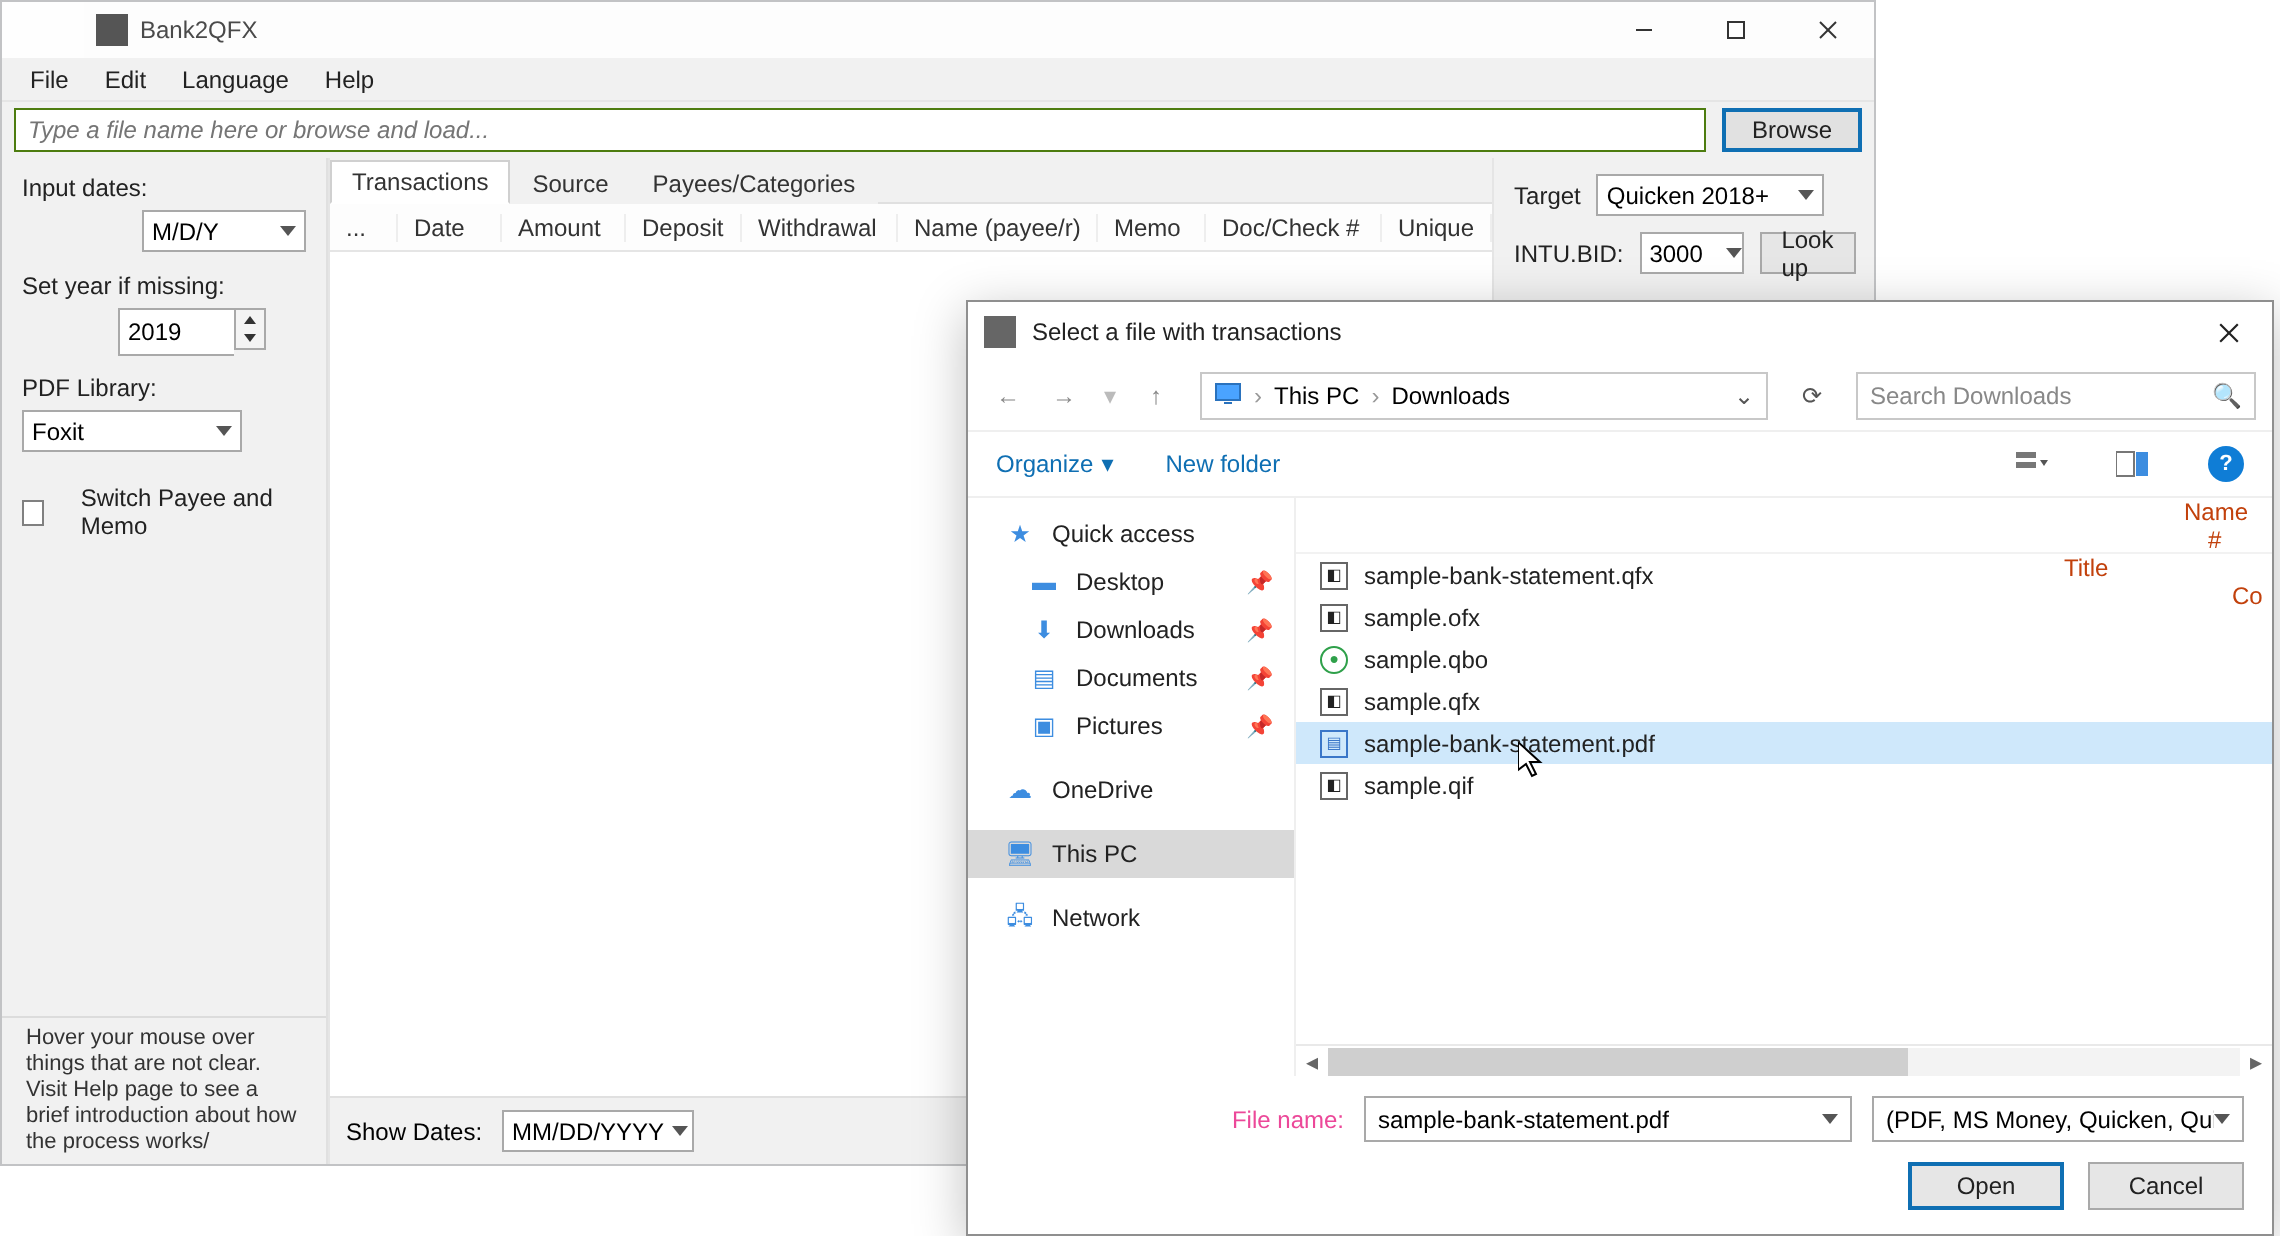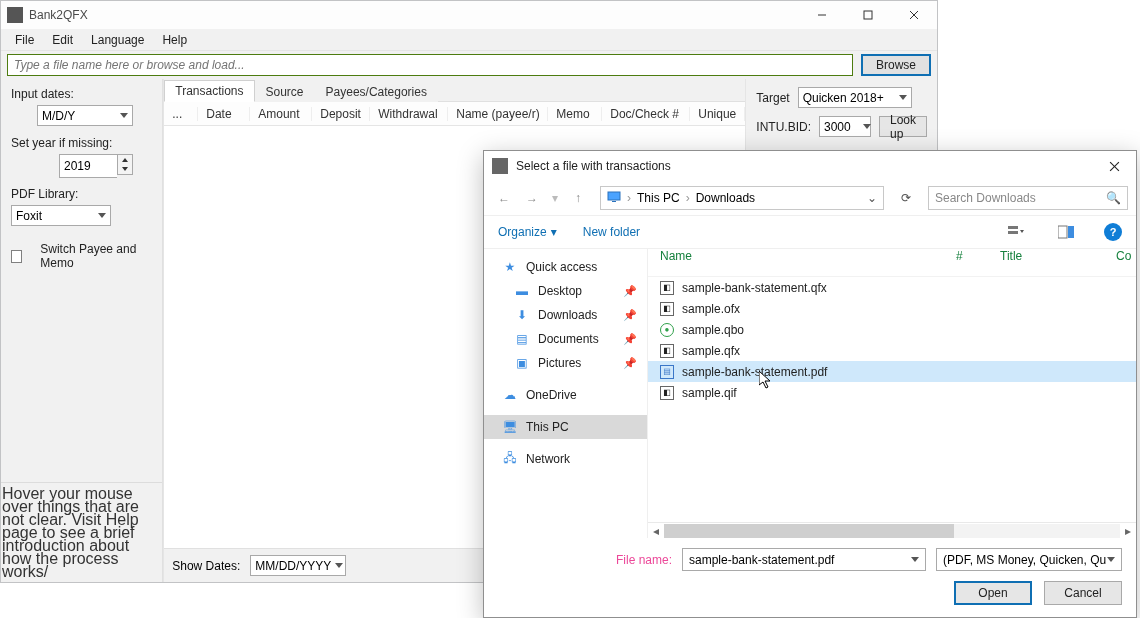--- a/index.html
+++ b/index.html
@@ -1,20 +1,20 @@
 <!DOCTYPE html>
 <html><head>
 <meta charset="utf-8">
 <style>
   * { box-sizing: border-box; margin: 0; padding: 0; font-family: "Segoe UI", Tahoma, sans-serif; font-size: 12px; }
   html, body { width: 1140px; height: 618px; background: #ffffff; overflow: hidden; position: relative; }
 
   
   .main-window { position: absolute; left: 0; top: 0; width: 938px; height: 583px; border: 1px solid #c2c3c5; background: #fefefe; }
-  .titlebar { height: 28px; display: flex; align-items: center; padding-left: 6px; background: #fdfdfd; }
+  .titlebar { height: 28px; display: flex; align-items: center; padding-left: 6px; background: #fdfdfd; margin-left: 41px; }
   .title-icon { width: 16px; height: 16px; background: #555; margin-right: 6px; display: inline-block; }
   .titlebar-title { color: #4a4a4a; }
   .title-controls { margin-left: auto; display: flex; }
   .title-btn { width: 46px; height: 28px; display: flex; align-items: center; justify-content: center; color: #222; }
   .title-btn svg { width: 10px; height: 10px; }
   .menubar { height: 22px; background: #f1f1f1; display: flex; align-items: center; padding: 0 6px; gap: 2px; border-bottom: 1px solid #e5e5e5;}
   .menubar span { padding: 2px 8px; color: #222; }
   .pathbar { height: 28px; background: #f1f1f1; display: flex; align-items: center; padding: 4px 6px; gap: 8px; }
   .path-input { flex: 1; height: 22px; border: 1px solid #4d7c0f; background: #fff; padding: 0 6px; color: #888; font-style: italic; }
   .browse-btn { width: 70px; height: 22px; border: 2px solid #0f6fb3; background: #e1e1e1; color: #222; display:flex; align-items:center; justify-content:center; }
@@ -24,21 +24,21 @@
   .left-panel .lbl { color: #222; margin-bottom: 4px; display:block;}
   .combo { border: 1px solid #a9a9a9; background: #fff; height: 21px; display: flex; align-items: center; justify-content: space-between; padding: 0 4px; }
   .combo .arrow { width: 0; height: 0; border-left: 4px solid transparent; border-right: 4px solid transparent; border-top: 5px solid #555; margin-left: 4px;}
   .spin { display:flex; align-items:stretch; height:21px;}
   .spin input { width: 58px; border:1px solid #a9a9a9; border-right:none; padding:11px 4px;}
   .spin .spinbtns { width:16px; display:flex; flex-direction:column; border:1px solid #a9a9a9;}
   .spin .spinbtns div{flex:1; display:flex;align-items:center;justify-content:center; background:#f4f4f4;}
   .spin .spinbtns div svg{width:6px;height:4px;}
   .chk { display:flex; align-items:center; gap:18px; color:#222;}
   .chk .box { width:13px; height:13px; border:1px solid #808080; background:#fff;}
-  .hint-box { position:absolute; left:0; bottom:0; width:100%; padding:4px 1px; border-top:1px solid #dcdcdc; color:#333; font-size:16px; line-height:13px;}
+  .hint-box { position:absolute; left:0; bottom:0; width:100%; padding:4px 12px; border-top:1px solid #dcdcdc; color:#333; font-size:11px; line-height:13px;}
 
   .center-panel { flex:1; display:flex; flex-direction:column; background:#fff; border-left:1px solid #e5e5e5; border-right:1px solid #e5e5e5;}
   .tabstrip { height:23px; display:flex; align-items:center; background:#f1f1f1; border-bottom:1px solid #e0e0e0; }
   .tab { padding:3px 10px; color:#333; border:1px solid transparent; border-bottom:none; position:relative; top:1px; background:#f1f1f1;}
   .tab.active { background:#fff; border-color:#d0d0d0; border-bottom:1px solid #fff;}
   .colheaders { height:24px; display:flex; align-items:center; background:#fdfdfd; border-bottom:1px solid #e5e5e5; color:#333;}
   .colheaders div { padding:0 8px; border-right:1px solid #eee; white-space:nowrap;}
   .showdates-row { height:34px; display:flex; align-items:center; gap:10px; padding:0 8px; background:#f1f1f1; border-top:1px solid #e0e0e0;}
   .grid-body{ flex:1; background:#fff; }
 
@@ -70,21 +70,21 @@
   .fd-toolbar .view-btn, .fd-toolbar .pane-btn{width:24px;height:24px;display:flex;align-items:center;justify-content:center;color:#555;}
   .fd-toolbar .help{width:18px;height:18px;border-radius:50%;background:#0f7dd6;color:#fff;display:flex;align-items:center;justify-content:center;font-weight:bold;font-size:11px;}
   .fd-body{flex:1; display:flex; overflow:hidden;}
   .fd-tree{ width:164px; border-right:1px solid #efefef; padding:6px 0;}
   .tree-item{ height:24px; display:flex; align-items:center; padding-left:18px; gap:8px; color:#222;}
   .tree-item.sel{background:#d9d9d9;}
   .tree-item.sub{padding-left:30px;}
   .tree-icon{width:16px; display:inline-flex;align-items:center;justify-content:center;}
   .pin{margin-left:auto; margin-right:10px; color:#777; font-size:11px;}
   .fd-list{flex:1; display:flex; flex-direction:column;}
-  .list-head{height:28px; display:flex; align-items:flex-start; color:#15803d; border-bottom:1px solid #f2f2f2;}
+  .list-head{height:28px; display:flex; align-items:flex-end; color:#c2410c; border-bottom:1px solid #f2f2f2;flex-direction:column;}
   .list-head div{padding:0 12px;}
   .list-head .c-name{flex:1;}
   .list-head .c-num{width:44px;}
   .list-head .c-title{width:116px;}
   .list-head .c-co{width:32px;}
   .list-row{height:21px; display:flex; align-items:center; padding-left:12px; gap:8px; color:#222;}
   .list-row.sel{background:#cfe8fb;}
   .file-ico{width:14px;height:14px;border:1px solid #666;display:inline-flex;align-items:center;justify-content:center;font-size:8px;}
   .file-ico.qbo{border-color:#2fa04a;color:#2fa04a;border-radius:50%;}
   .file-ico.pdf{border-color:#3a76c8;color:#3a76c8;}
@@ -139,21 +139,21 @@
 
   <div class="pathbar">
     <input class="path-input" placeholder="Type a file name here or browse and load..." style="">
     <div class="browse-btn">Browse</div>
   </div>
 
   <div class="workarea">
 
     <div class="left-panel">
       <span class="lbl">Input dates:</span>
-      <div class="combo" style="width:96px;margin-left:26px;margin-bottom:10px">
+      <div class="combo" style="width:82px;margin-left:60px;margin-bottom:10px">
         <span>M/D/Y</span>
           <span class="arrow"></span>
       </div>
 
       <span class="lbl">Set year if missing:</span>
       <div class="spin" style="margin-left:48px;margin-bottom:12px">
         <input value="2019" style="">
         <div class="spinbtns">
           <div>
               <svg viewBox="0 0 6 4">
@@ -162,21 +162,21 @@
             </div>
           <div>
               <svg viewBox="0 0 6 4">
                 <polygon points="0,0 6,0 3,4" fill="#333"></polygon>
               </svg>
             </div>
         </div>
       </div>
 
       <span class="lbl">PDF Library:</span>
-      <div class="combo" style="width:100px;margin-bottom:16px">
+      <div class="combo" style="width:110px;margin-bottom:16px">
         <span>Foxit</span>
           <span class="arrow"></span>
       </div>
 
       <div class="chk">
         <span class="box"></span>
         <span>Switch Payee and Memo</span>
       </div>
 
       <div class="hint-box">Hover your mouse over things that are not clear. Visit Help page to see a brief introduction about how the process works/</div>

